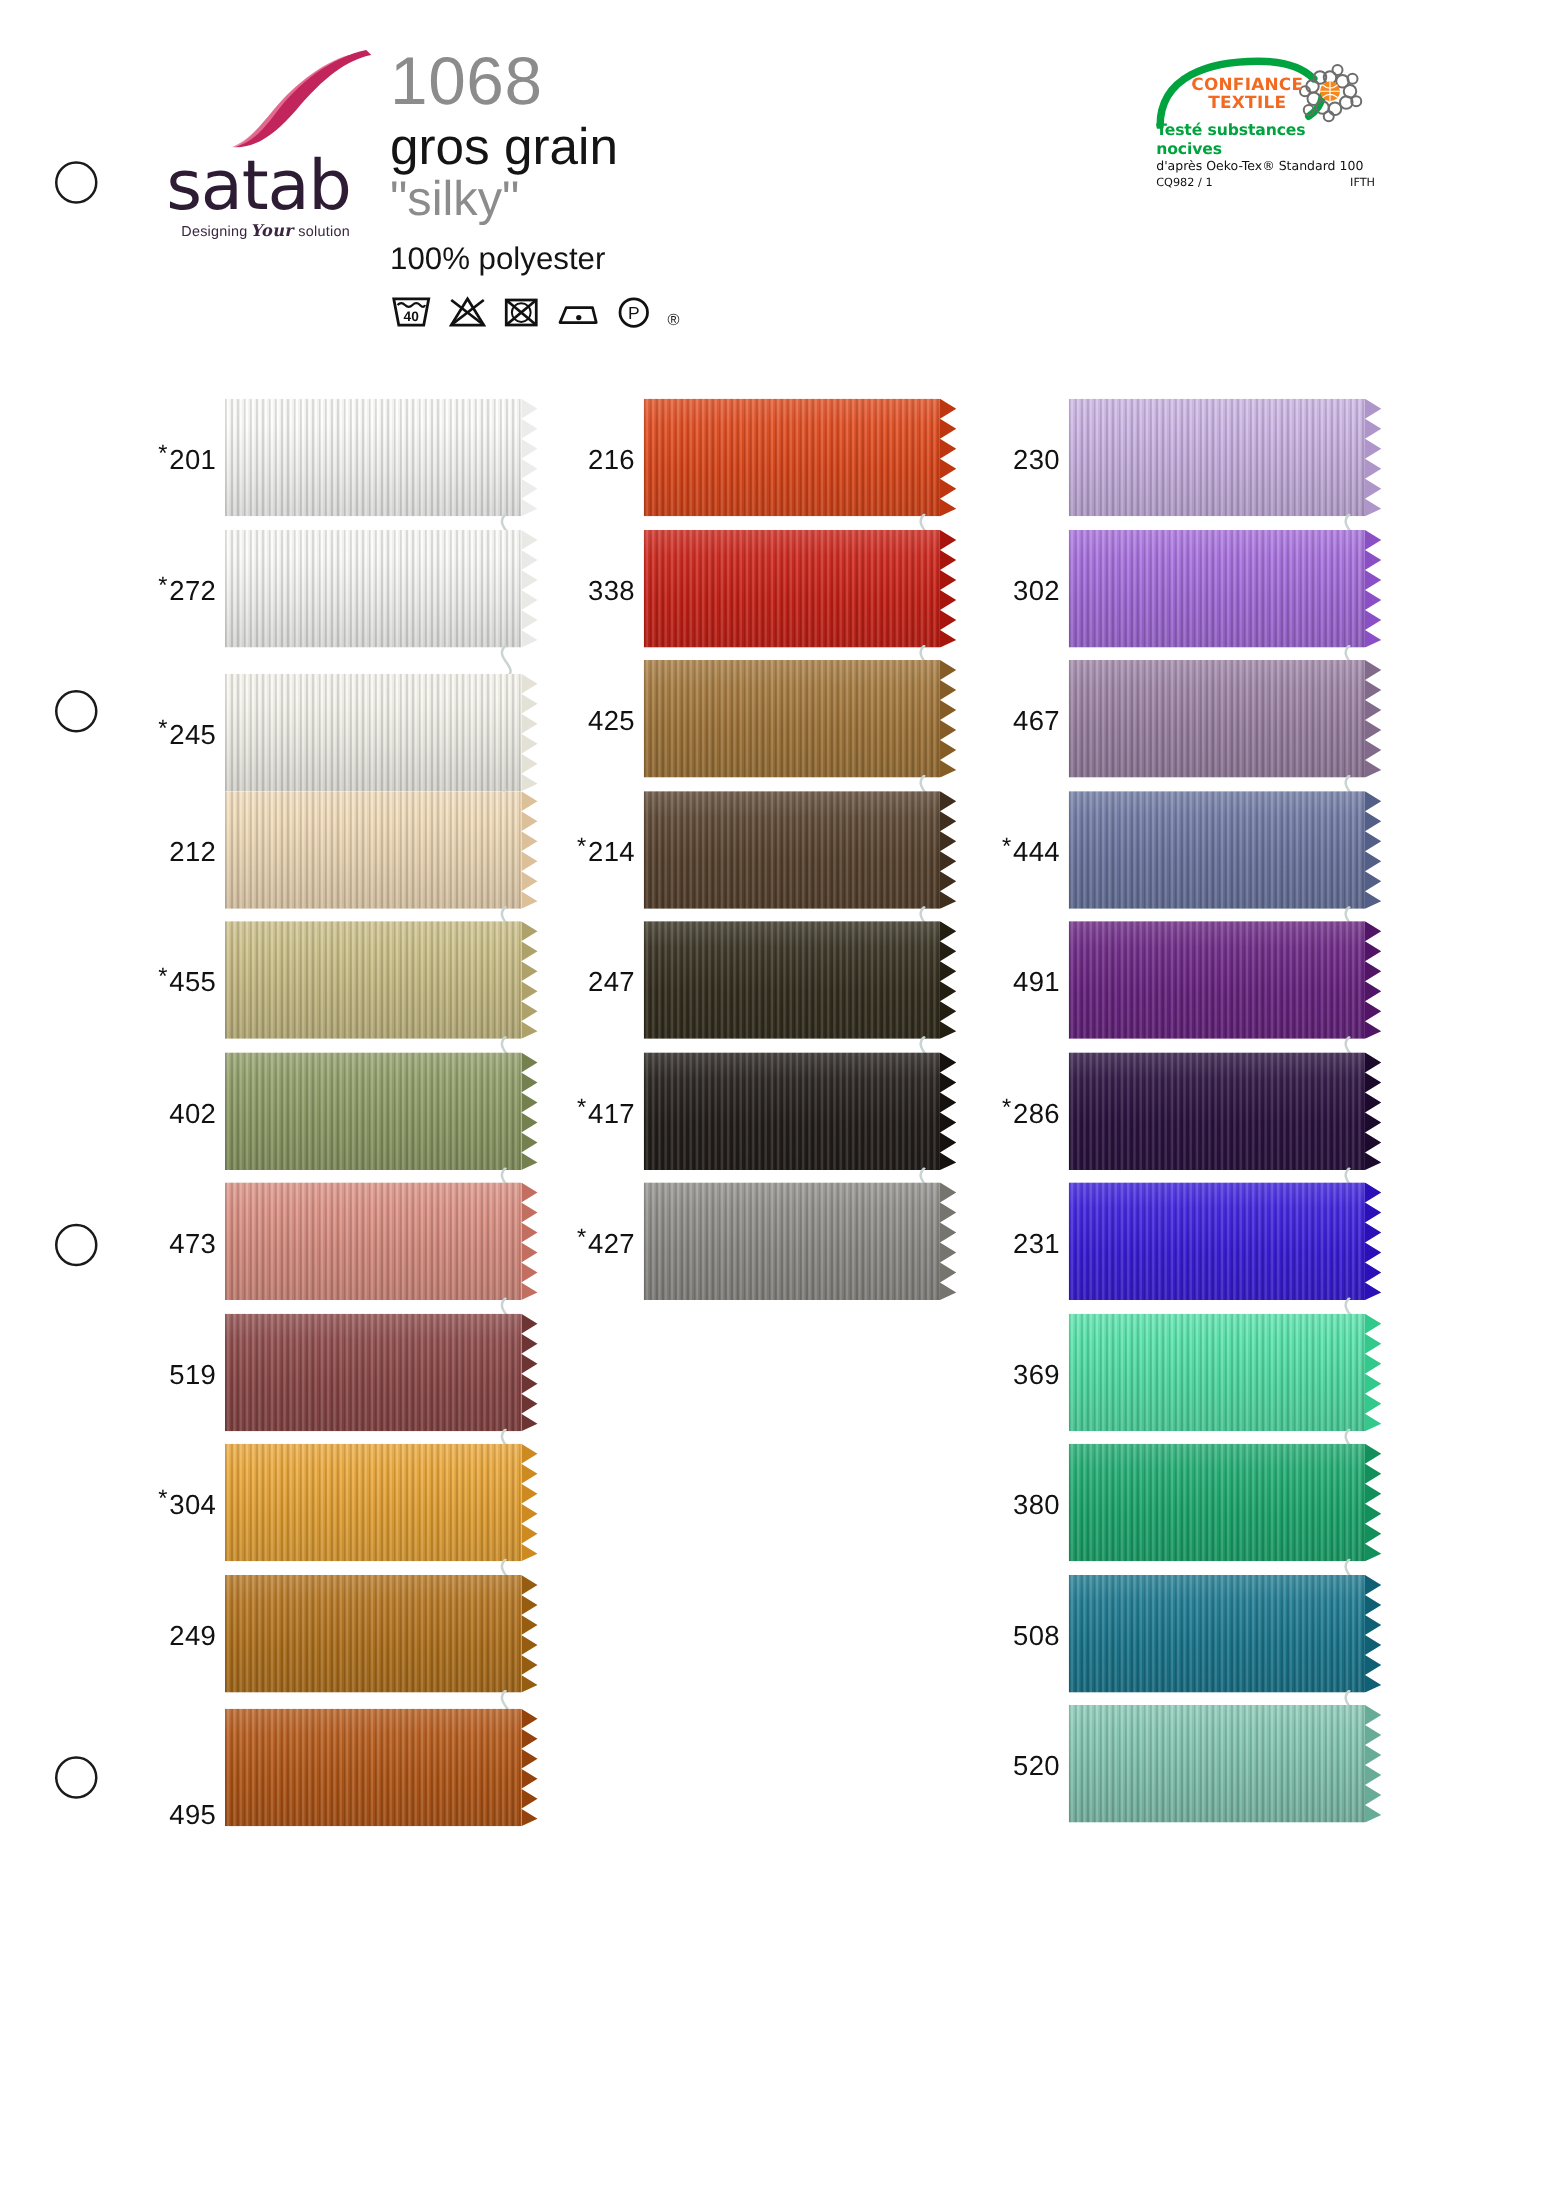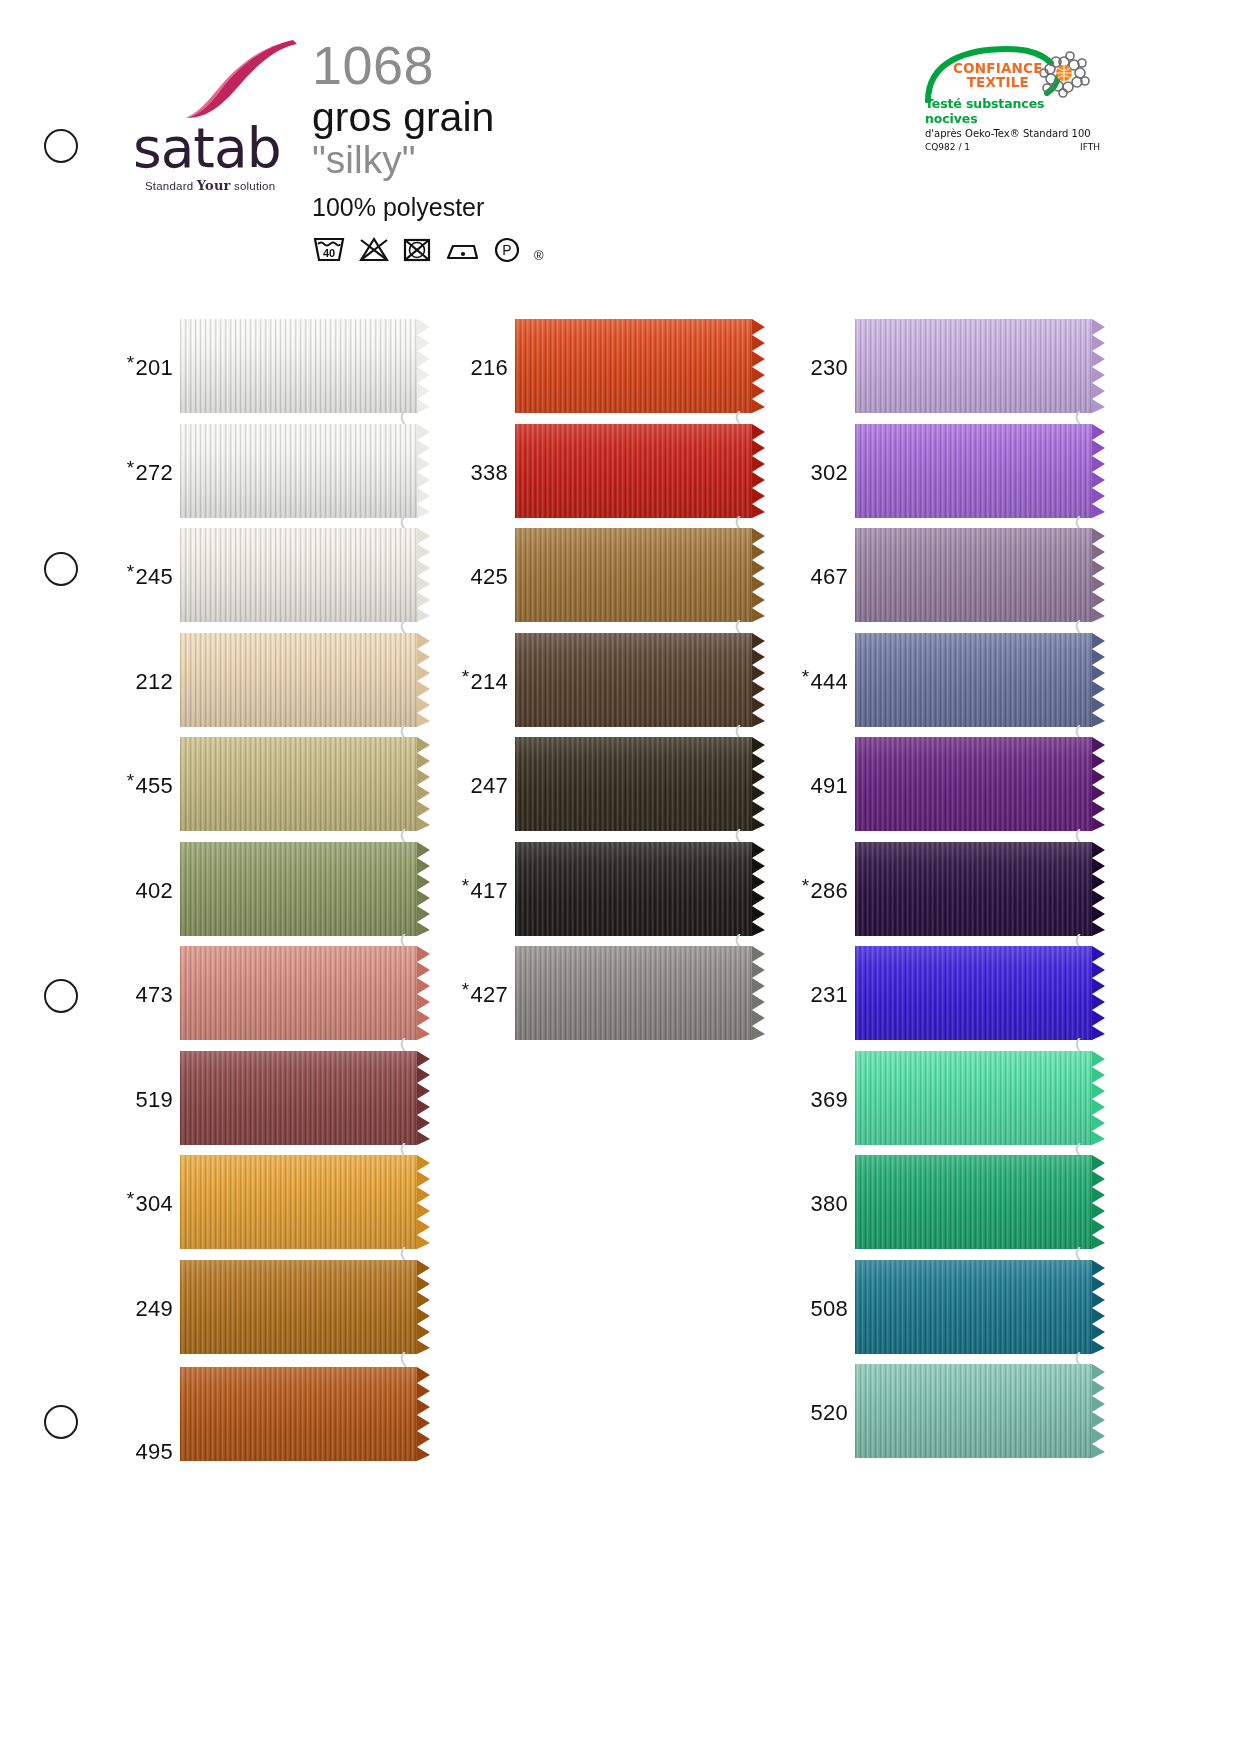--- a/index.html
+++ b/index.html
@@ -41,20 +41,21 @@
   }
   .logo-tag {
     font-size: 11.5px;
     color: #3a2640;
     letter-spacing: 0.2px;
     margin-top: 4px;
     margin-left: 12px;
     white-space: nowrap;
   }
   .logo-tag .it {
+    font-style: italic;
     font-family: "DejaVu Serif", serif;
     font-weight: bold;
     font-size: 13px;
   }
 
   .title-block { position: absolute; left: 312px; top: 38px; }
   .ref-number {
     font-size: 54px;
     color: #8c8c8c;
     line-height: 1.02;
@@ -189,21 +190,21 @@
 
   <div class="header">
 
     <div class="logo-block">
       <svg class="logo-swoosh" viewBox="0 0 160 78">
         <path d="M118 4 C 96 10, 72 30, 56 50 C 46 62, 40 70, 30 76 C 44 74, 56 64, 68 52 C 88 32, 104 14, 122 6 Z" fill="#f0a7bd"></path>
         <path d="M126 2 C 100 8, 76 26, 58 48 C 46 62, 38 72, 24 78 C 42 76, 56 66, 70 50 C 92 26, 110 10, 130 5 Z" fill="#d63a68" opacity="0.55"></path>
         <path d="M132 0 C 104 6, 78 26, 60 50 C 48 66, 40 74, 26 78 C 46 78, 60 66, 76 48 C 98 22, 116 8, 136 4 Z" fill="#c2255c"></path>
       </svg>
       <div class="logo-word">satab</div>
-      <div class="logo-tag"><span>Standard </span><span class="it">Your</span><span> solution</span></div>
+      <div class="logo-tag"><span>Designing </span><span class="it">Your</span><span> solution</span></div>
     </div>
 
     <div class="title-block">
       <div class="ref-number">1068</div>
       <div class="product-name">gros grain</div>
       <div class="product-sub">"silky"</div>
       <div class="composition">100% polyester</div>
 
       <div class="care-row">
 
@@ -314,21 +315,21 @@
             <svg class="zig" width="16" height="94" viewBox="0 0 16 94">
               <path d="M0 0 L13 8 L0 16 L13 24 L0 32 L13 40 L0 48 L13 56 L0 64 L13 72 L0 80 L13 88 L0 94 Z" fill="#e9e9e6"></path>
             </svg>
             <div style="position:absolute;left:205px;top:92px;">
               <svg class="thread" viewBox="0 0 40 46">
                 <path d="M20 0 C 8 10, 32 18, 20 26 C 8 34, 30 38, 20 46" fill="none" stroke="#c9d4d2" stroke-width="2"></path>
               </svg>
             </div>
           </div>
         </div>
-        <div class="row" style="top: 209px; justify-content: center;">
+        <div class="row" style="top: 220px; justify-content: center;">
           <div class="code"><span class="star">*</span>245</div>
           <div class="ribbon-wrap">
             <div class="ribbon">
               <div class="fabric" style="background:#f7f6ee"></div>
               <div class="sheen"></div>
             </div>
             <svg class="zig" width="16" height="94" viewBox="0 0 16 94">
               <path d="M0 0 L13 8 L0 16 L13 24 L0 32 L13 40 L0 48 L13 56 L0 64 L13 72 L0 80 L13 88 L0 94 Z" fill="#e4e2d6"></path>
             </svg>
             <div style="position:absolute;left:205px;top:92px;">

